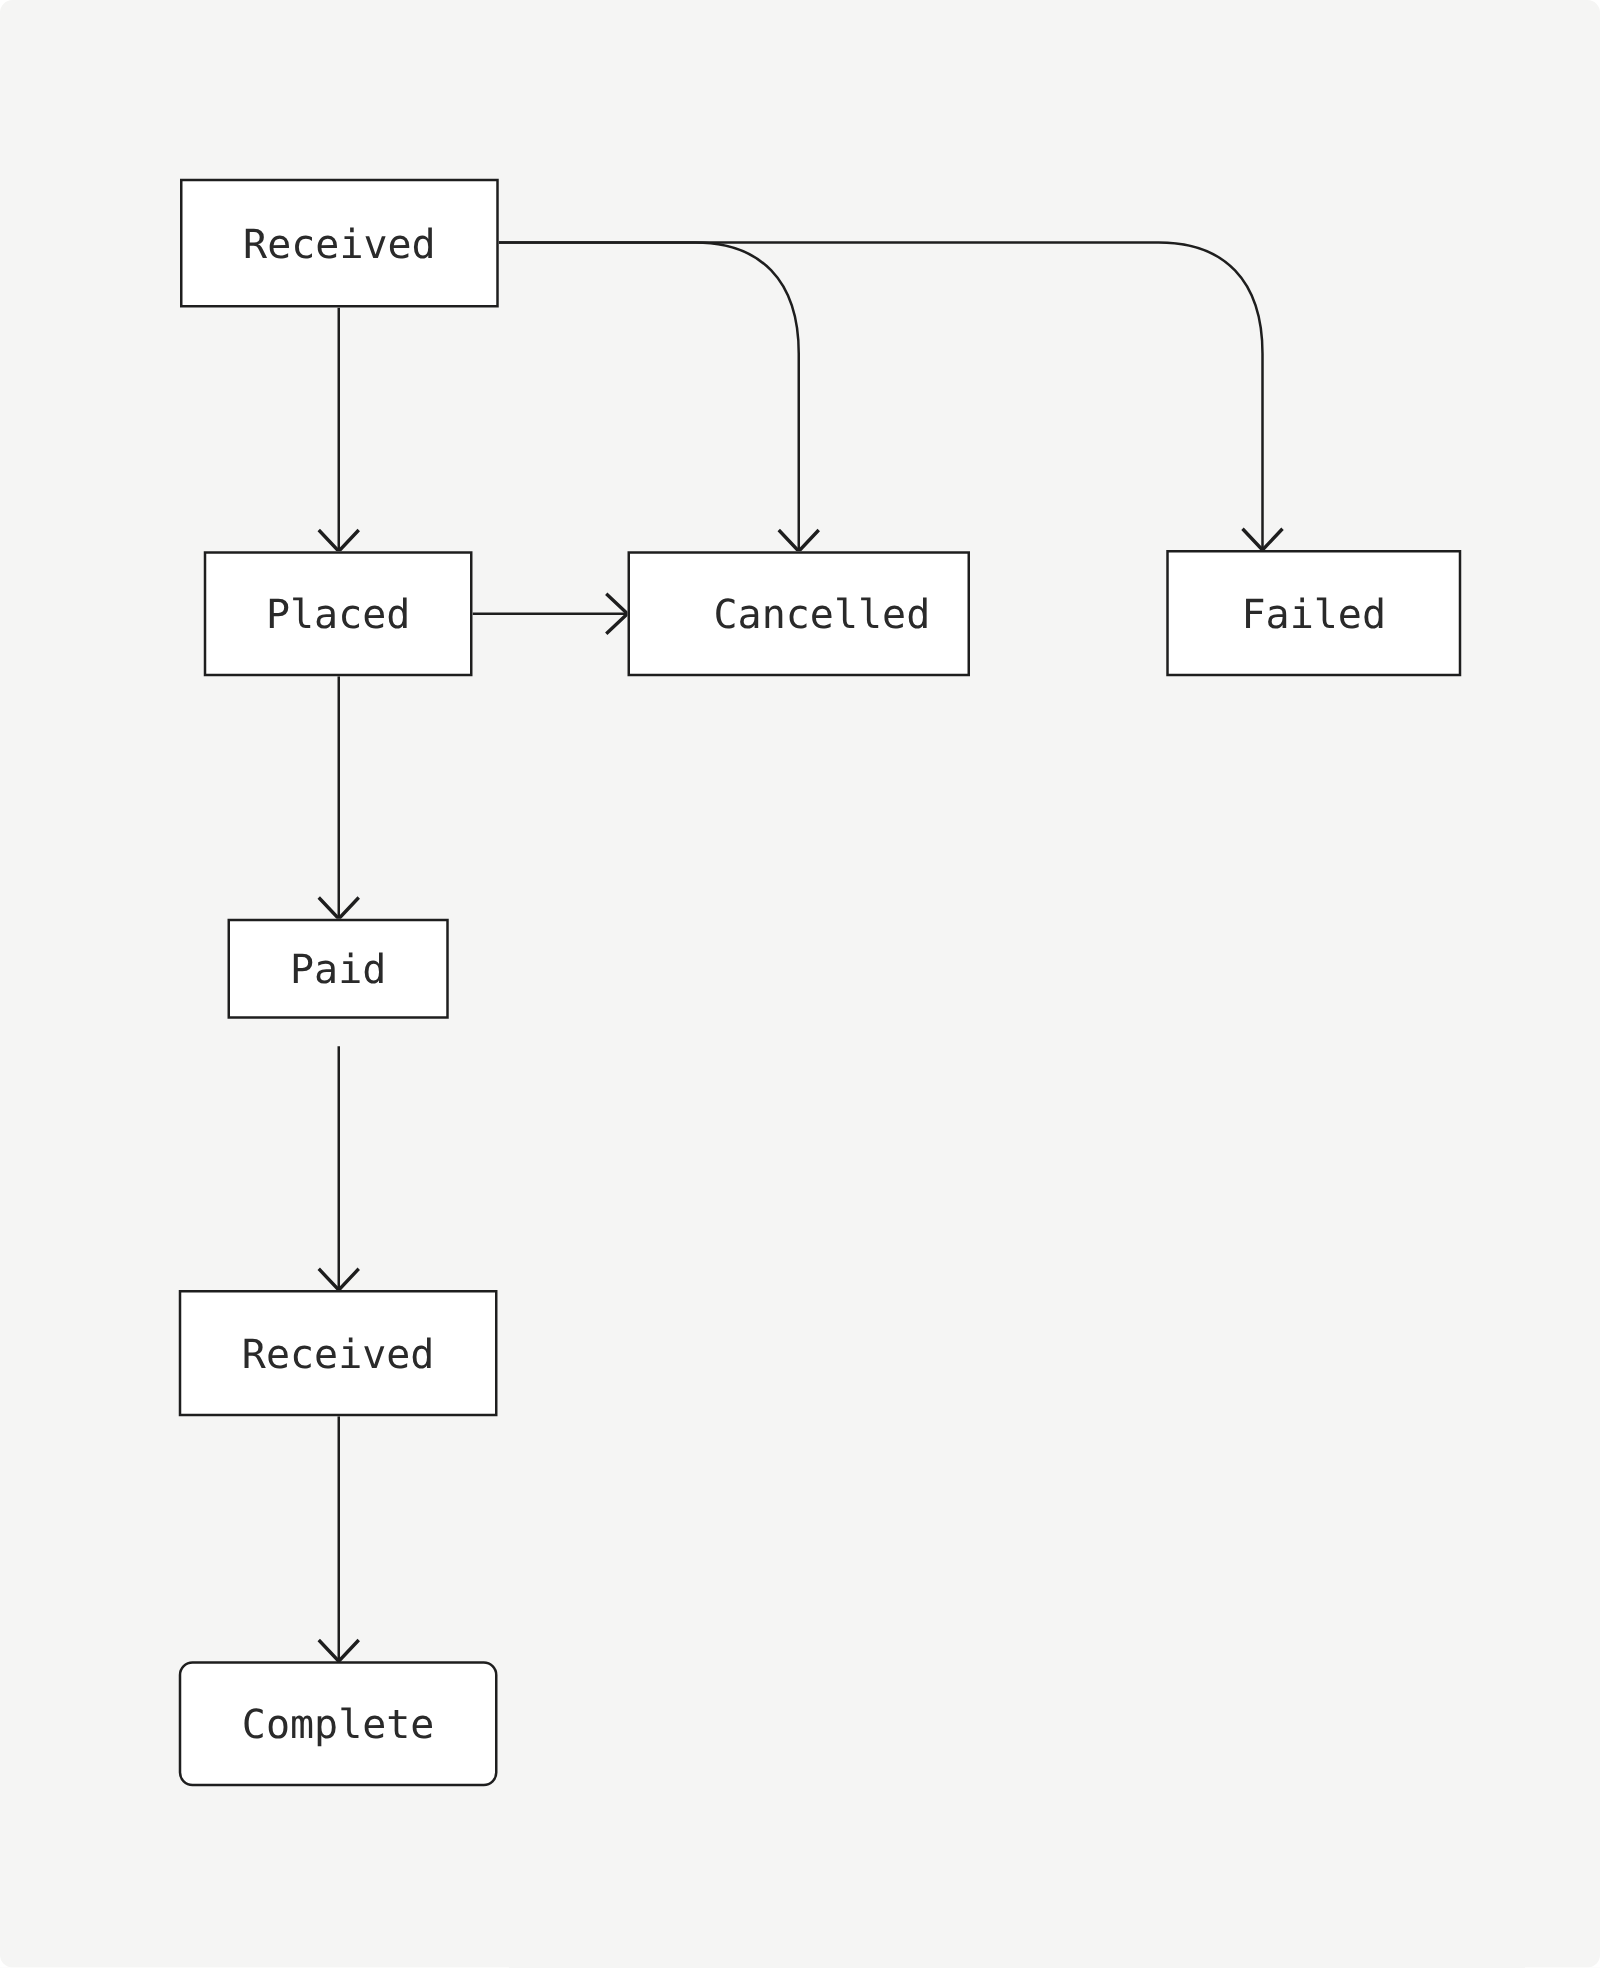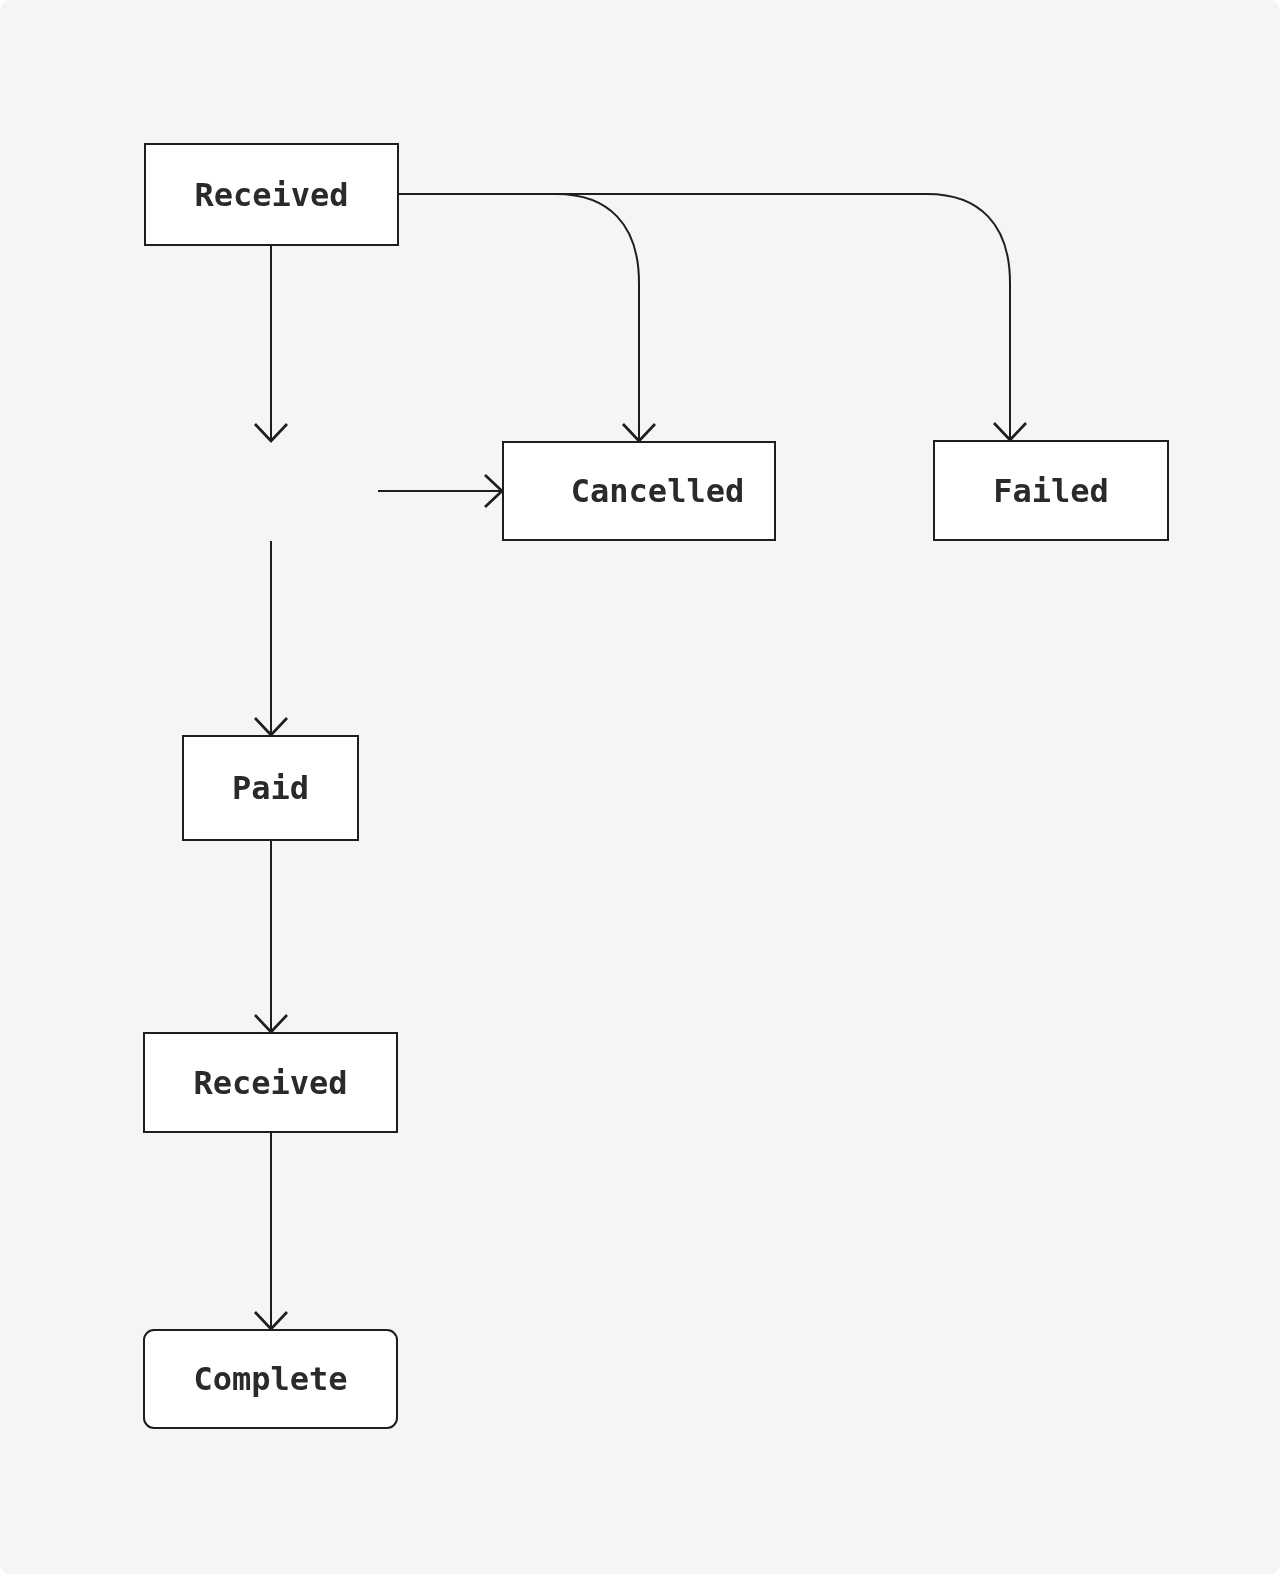--- a/index.html
+++ b/index.html
@@ -37,30 +37,30 @@
     position: absolute;
     box-sizing: border-box;
     background: #ffffff;
     border: 2.6px solid #1e1e1e;
     display: flex;
     align-items: center;
     justify-content: center;
   }
   .node-label {
     font-size: 32px;
-    font-weight: 700;
+    font-weight: 400;
     color: #2a2a2a;
     letter-spacing: 0;
     white-space: nowrap;
   }
   .n-received  { left: 144px; top: 143px;  width: 255px; height: 103px; }
   .n-placed    { left: 163px; top: 441px;  width: 215px; height: 100px; }
   .n-cancelled { left: 502px; top: 441px;  width: 274px; height: 100px; padding-left: 37px; }
   .n-failed    { left: 933px; top: 440px;  width: 236px; height: 101px; }
-  .n-paid      { left: 182px; top: 735px;  width: 177px; height: 106px; }
+  .n-paid      { left: 182px; top: 735px;  width: 177px; height: 80px; }
   .n-retiring  { left: 143px; top: 1032px; width: 255px; height: 101px; }
   .n-complete  { left: 143px; top: 1329px; width: 255px; height: 100px; border-radius: 11px; }
 </style>
 </head>
 <body>
 
 <div class="canvas">
 
   <svg class="edges-layer" viewBox="0 0 1280 1574" xmlns="http://www.w3.org/2000/svg">
 
@@ -97,20 +97,23 @@
     <g>
       <path class="edge-line" d="M 271 1133 L 271 1329"></path>
       <path class="arrowhead" d="M 255 1312 L 271 1329 L 287 1312"></path>
     </g>
   </svg>
 
   <div class="node n-received">
     <span class="node-label">Received</span>
   </div>
 
+  <div class="node n-placed">
+    <span class="node-label">Placed</span>
+  </div>
 
   <div class="node n-cancelled">
     <span class="node-label">Cancelled</span>
   </div>
 
   <div class="node n-failed">
     <span class="node-label">Failed</span>
   </div>
 
   <div class="node n-paid">

